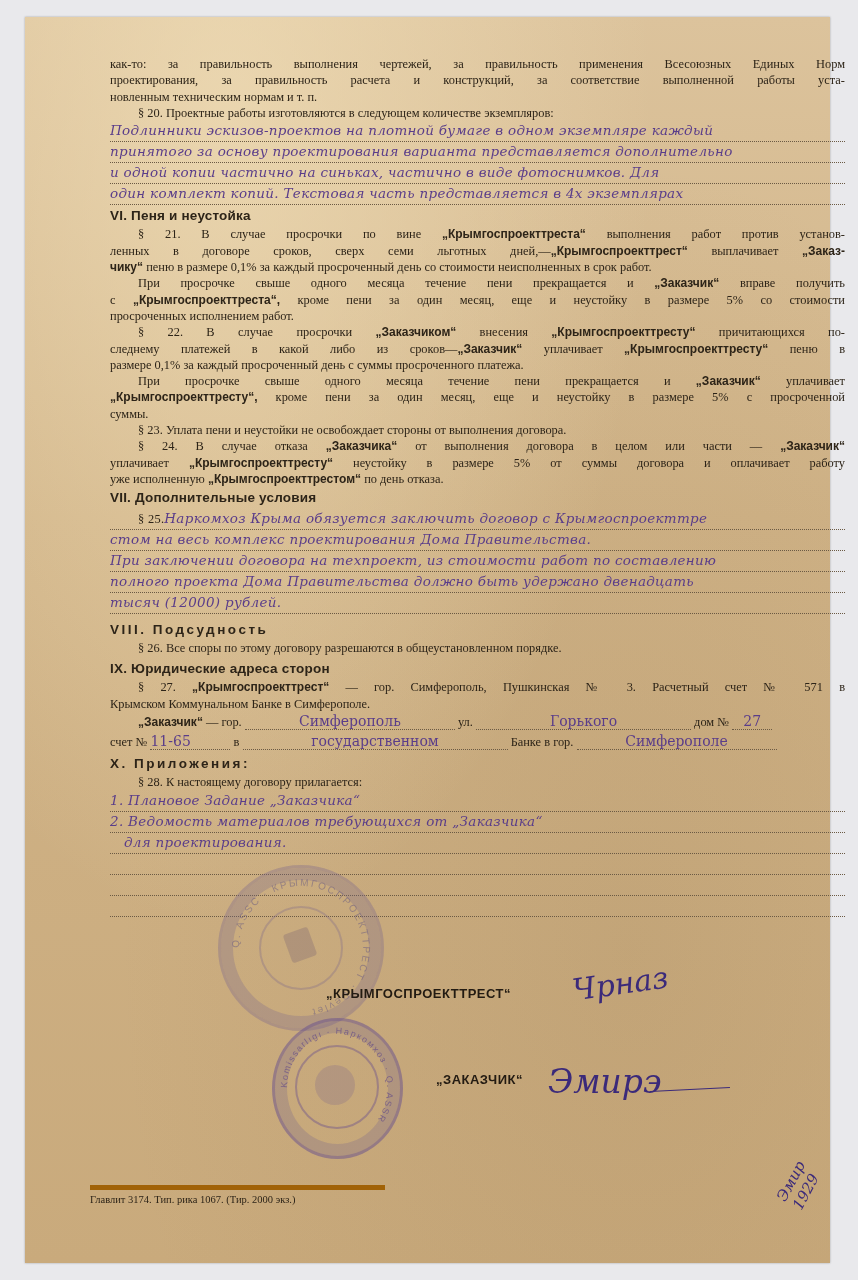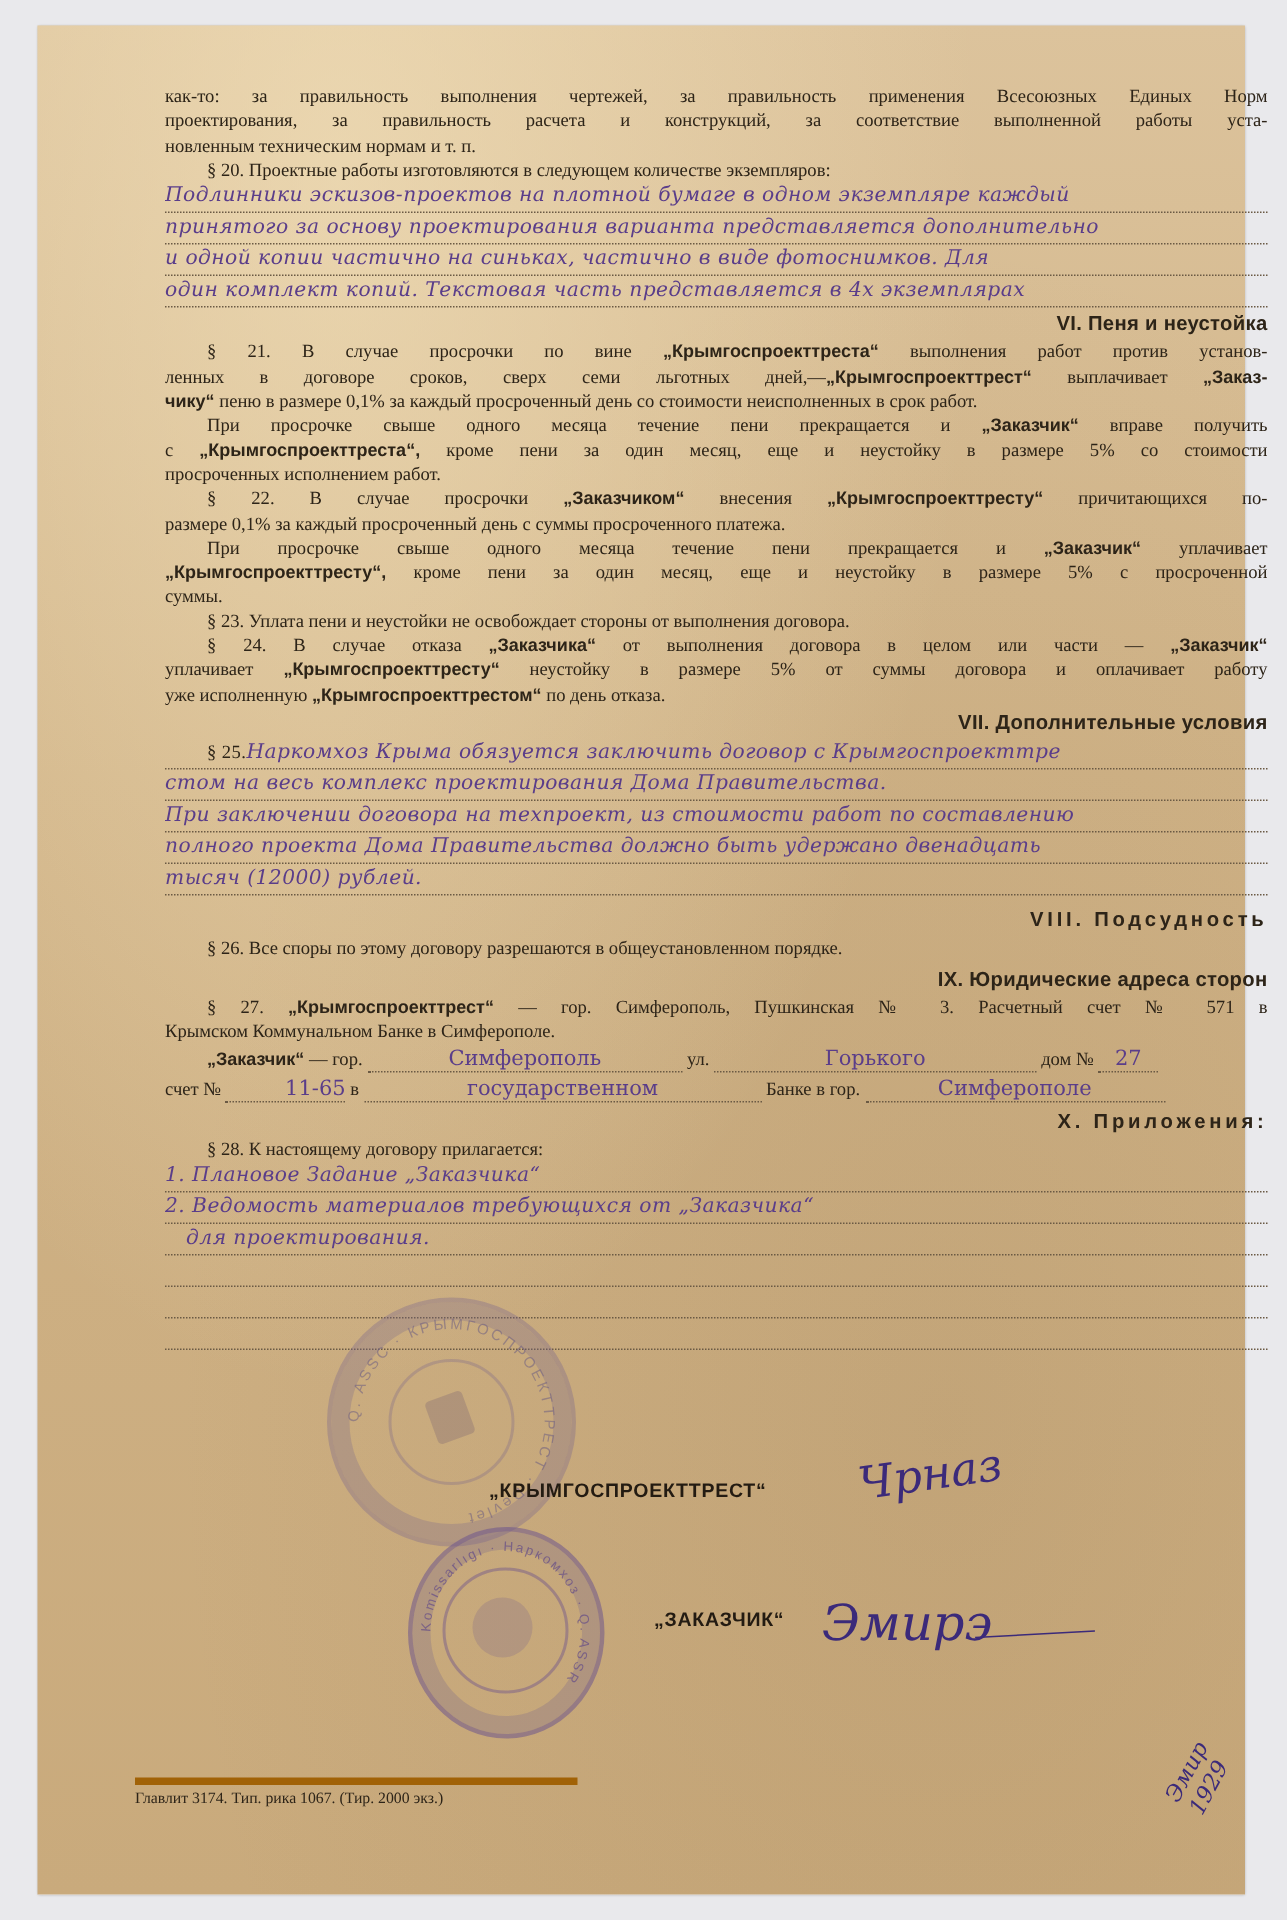--- a/index.html
+++ b/index.html
@@ -19,21 +19,21 @@
   .content {
     position:absolute; left:90px; top:56px; width:735px;
     color:#2d2418;
     font-size:12.4px; line-height:16.3px;margin-left:20px;
   }
   .line { white-space:nowrap; overflow:hidden; text-align:justify; text-align-last:justify; }
   .line.last { text-align-last:left; }
   .indent { padding-left:28px; }
   .b { font-family:"Liberation Sans", sans-serif; font-weight:bold; font-size:12px; }
   .heading {
-    text-align:right; font-family:"Liberation Sans", sans-serif; font-weight:bold;
+    text-align:left; font-family:"Liberation Sans", sans-serif; font-weight:bold;
     font-size:13.5px; margin:3px 0 2px 0; letter-spacing:0.2px;
   }
   .heading.spaced { letter-spacing:2.5px; }
   .hw-block { position:relative; }
   .hw-line {
     position:relative; height:20px;
     border-bottom:1px dotted #6b5a44;
     font-family:"DejaVu Serif", serif; font-style:italic;
     color:#5a3d8a; font-size:13.5px; line-height:19px;
     white-space:nowrap; overflow:hidden;
@@ -103,20 +103,21 @@
       <div class="line"><span>ленных в договоре сроков, сверх семи льготных дней,—</span><span class="b">„Крымгоспроекттрест“</span><span> выплачивает </span><span class="b">„Заказ-</span></div>
       <div class="line last"><span class="b">чику“</span><span> пеню в размере 0,1% за каждый просроченный день со стоимости неисполненных в срок работ.</span></div>
     </div>
   <div class="rich">
       <div class="line indent"><span>При просрочке свыше одного месяца течение пени прекращается и </span><span class="b">„Заказчик“</span><span> вправе получить</span></div>
       <div class="line"><span>с </span><span class="b">„Крымгоспроекттреста“,</span><span> кроме пени за один месяц, еще и неустойку в размере 5% со стоимости</span></div>
       <div class="line last"><span>просроченных исполнением работ.</span></div>
     </div>
   <div class="rich">
       <div class="line indent"><span>§ 22. В случае просрочки </span><span class="b">„Заказчиком“</span><span> внесения </span><span class="b">„Крымгоспроекттресту“</span><span> причитающихся по-</span></div>
+      <div class="line"><span>следнему платежей в какой либо из сроков—</span><span class="b">„Заказчик“</span><span> уплачивает </span><span class="b">„Крымгоспроекттресту“</span><span> пеню в</span></div>
       <div class="line last"><span>размере 0,1% за каждый просроченный день с суммы просроченного платежа.</span></div>
     </div>
   <div class="rich">
       <div class="line indent"><span>При просрочке свыше одного месяца течение пени прекращается и </span><span class="b">„Заказчик“</span><span> уплачивает</span></div>
       <div class="line"><span class="b">„Крымгоспроекттресту“,</span><span> кроме пени за один месяц, еще и неустойку в размере 5% с просроченной</span></div>
       <div class="line last"><span>суммы.</span></div>
     </div>
   <div class="line last indent">§ 23. Уплата пени и неустойки не освобождает стороны от выполнения договора.</div>
   <div class="rich">
       <div class="line indent"><span>§ 24. В случае отказа </span><span class="b">„Заказчика“</span><span> от выполнения договора в целом или части — </span><span class="b">„Заказчик“</span></div>
@@ -146,21 +147,21 @@
   <div class="addr-row indent">
     <span class="b">„Заказчик“</span><span> — гор.</span>
     <span class="fill" style="width:210px">Симферополь</span>
     <span>ул.</span>
     <span class="fill" style="width:215px">Горького</span>
     <span>дом №</span>
     <span class="fill" style="width:40px">27</span>
   </div>
   <div class="addr-row">
     <span>счет №</span>
-    <span class="fill" style="width:80px;text-align:right">11-65</span>
+    <span class="fill" style="width:80px;text-align:left">11-65</span>
     <span>в</span>
     <span class="fill" style="width:265px">государственном</span>
     <span>Банке в гор.</span>
     <span class="fill" style="width:200px">Симферополе</span>
   </div>
 
   <div class="heading spaced" style="margin-top:4px;">X. Приложения:</div>
   <div class="line last indent">§ 28. К настоящему договору прилагается:</div>
   <div class="hw-block">
     <div class="hw-line">1. Плановое Задание „Заказчика“</div>

